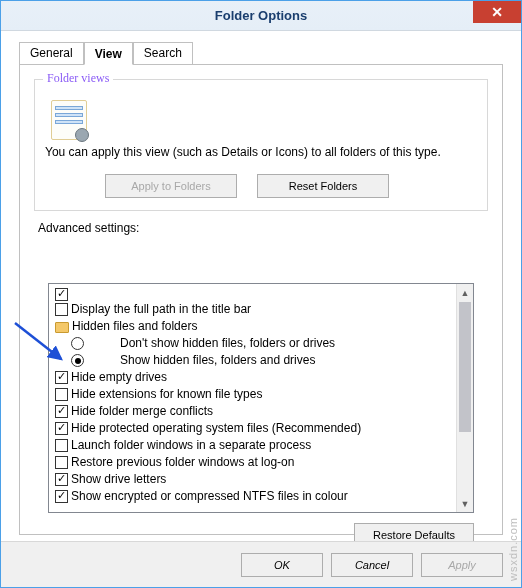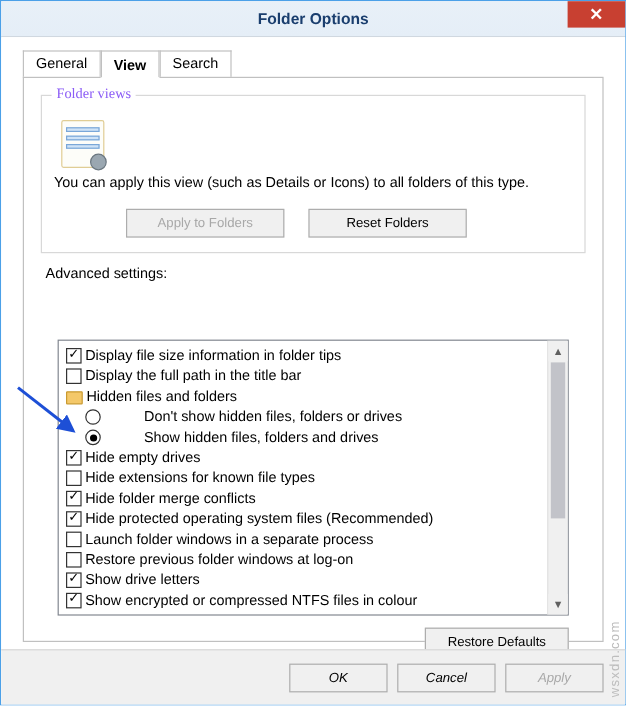--- a/index.html
+++ b/index.html
@@ -127,21 +127,20 @@
           <button class="btn">Reset Folders</button>
         </div>
       </div>
 
       <div class="adv-label">Advanced settings:</div>
 
       <div class="tree-wrap">
         <div class="tree" id="tree">
             <div class="item">
               <span class="cb checked"></span>
-              <span>Display file size information in folder tips</span>
             </div>
             <div class="item">
               <span class="cb"></span>
               <span>Display the full path in the title bar</span>
             </div>
             <div class="item">
               <span class="foldericon"></span>
               <span>Hidden files and folders</span>
             </div>
             <div class="item indent1">

